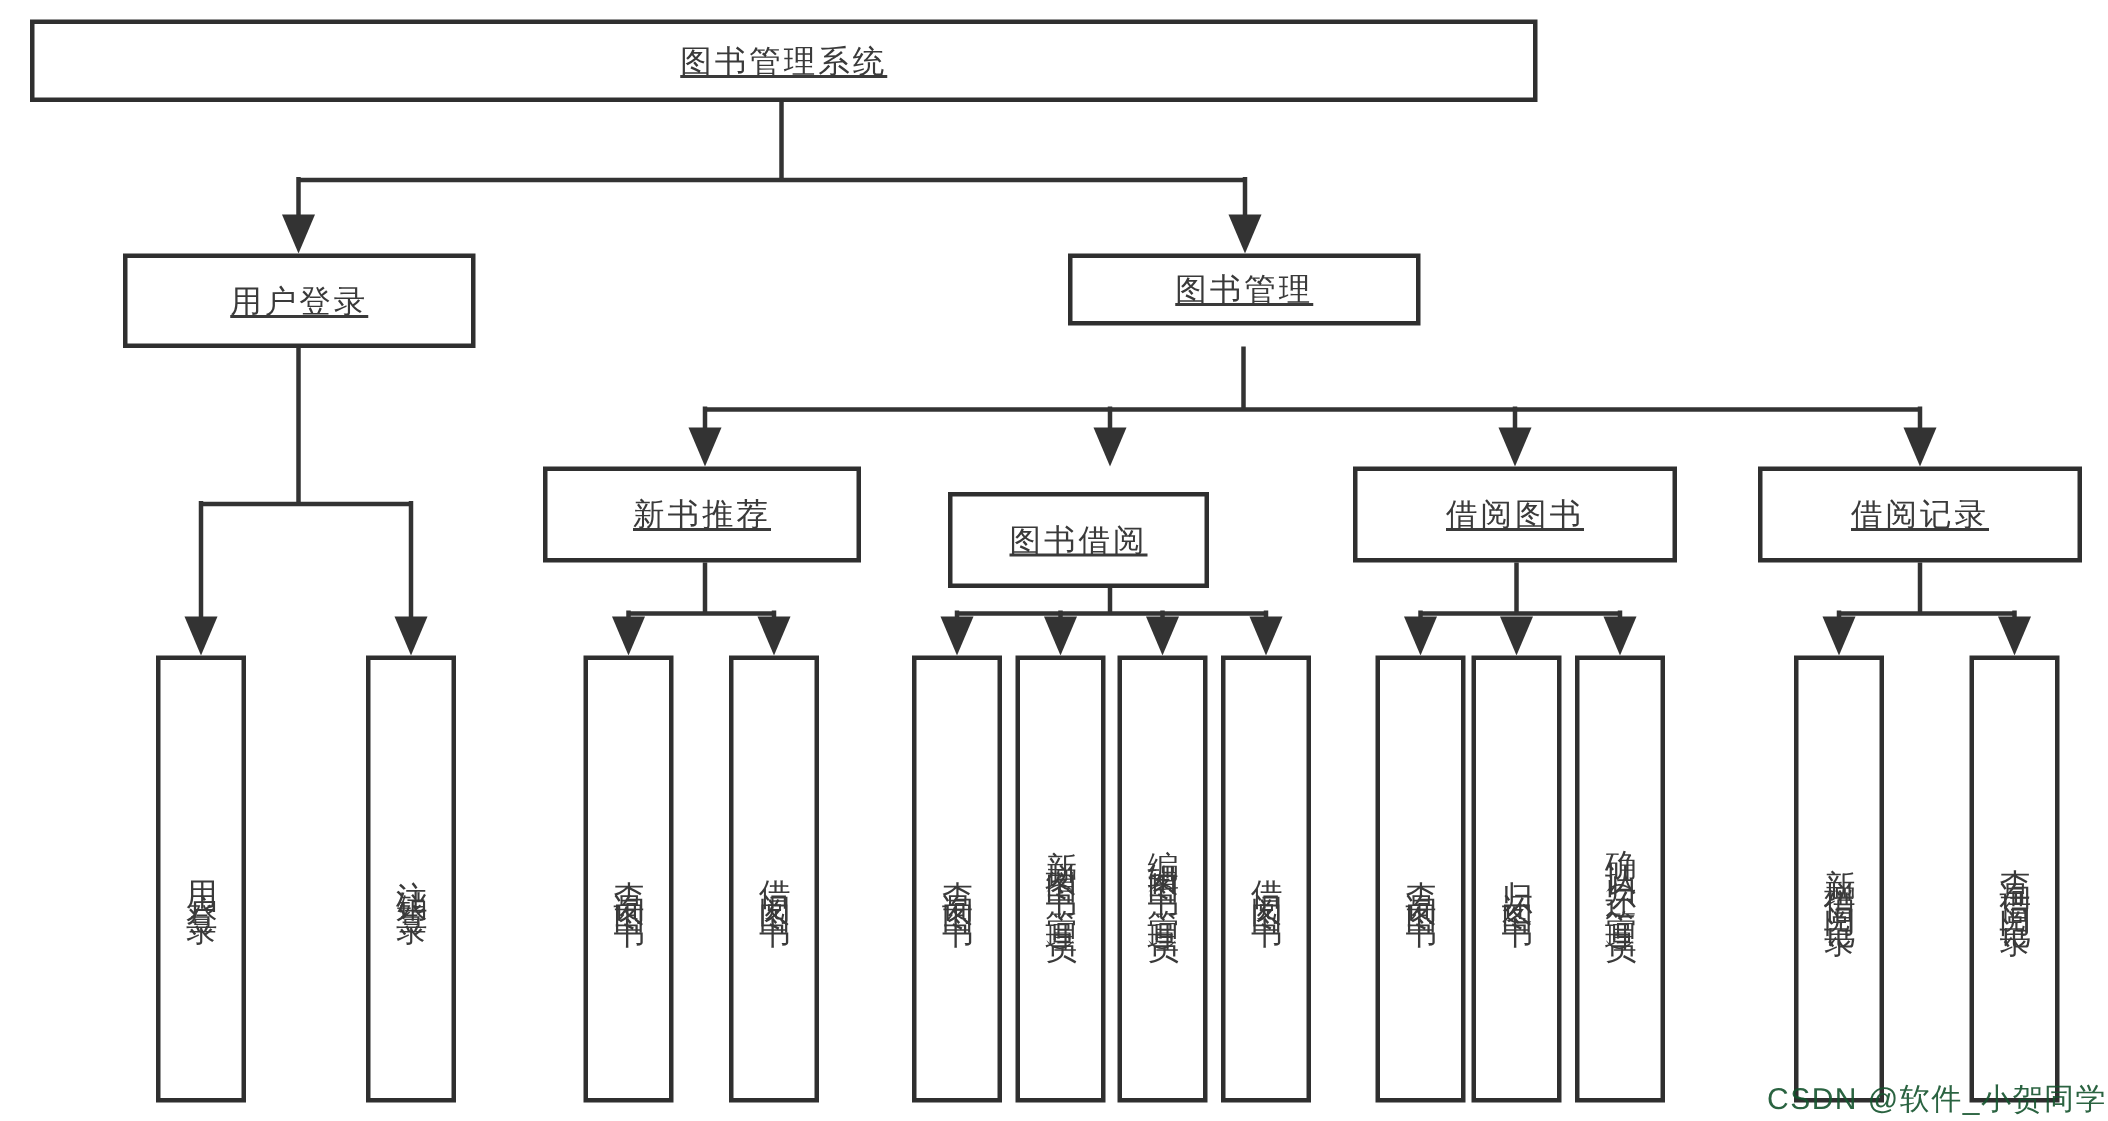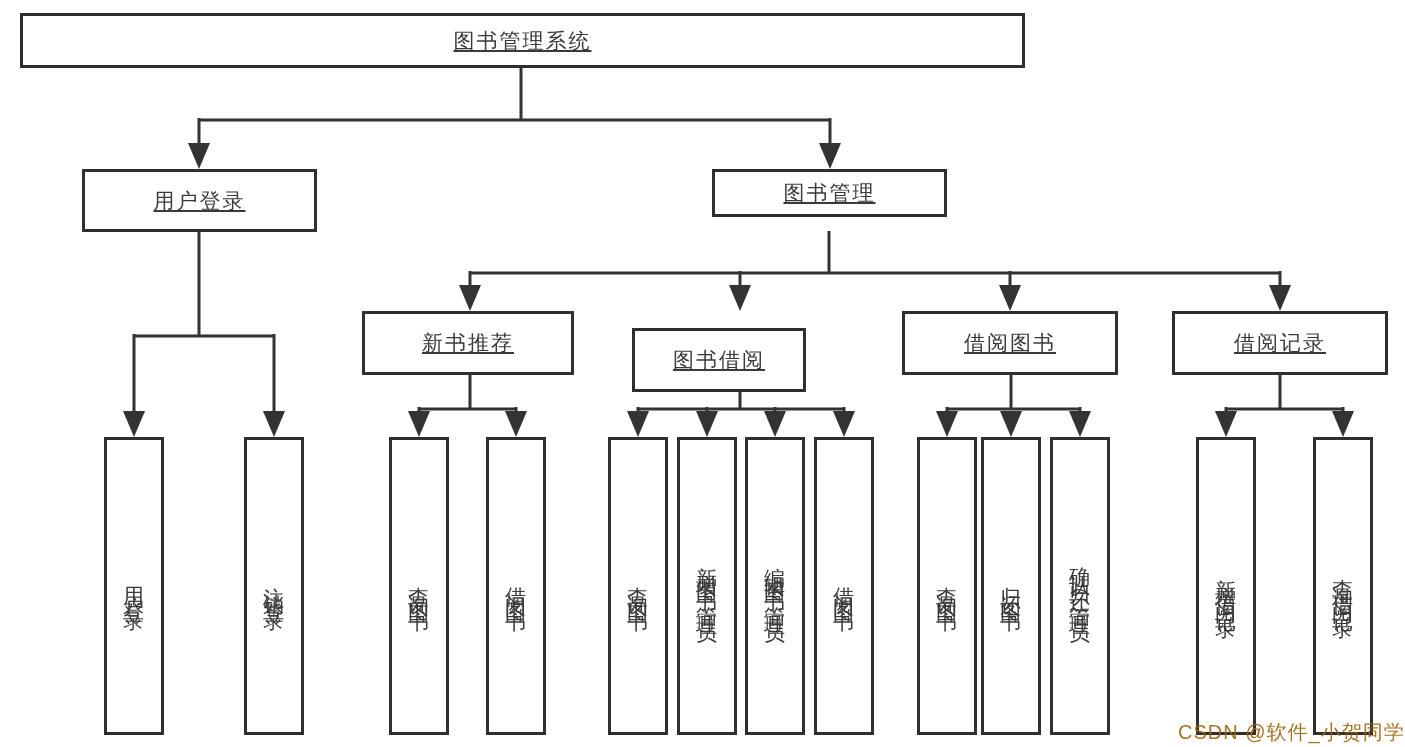--- a/index.html
+++ b/index.html
@@ -20,21 +20,21 @@
     position:absolute;z-index:2;box-sizing:border-box;top:437px;width:60px;height:298px;
     background:#ffffff;border:3px solid #2f2f2f;
     display:flex;align-items:center;justify-content:center;
   }
   .box-v span{
     writing-mode:vertical-rl;
     font-size:21px;color:#3a3a3a;letter-spacing:8px;line-height:1;
   }
   .watermark{
     position:absolute;z-index:5;left:1178px;top:719px;
-    font-size:20px;color:#a16207;opacity:0.9;letter-spacing:1px;white-space:nowrap;
+    font-size:20px;color:#14532d;opacity:0.9;letter-spacing:1px;white-space:nowrap;
   }
 </style>
 </head>
 <body>
 
 <div class="canvas">
 
   <svg class="wires" width="1405" height="747" viewBox="0 0 1405 747">
     <g stroke="#333333" stroke-width="3" fill="none">
 

